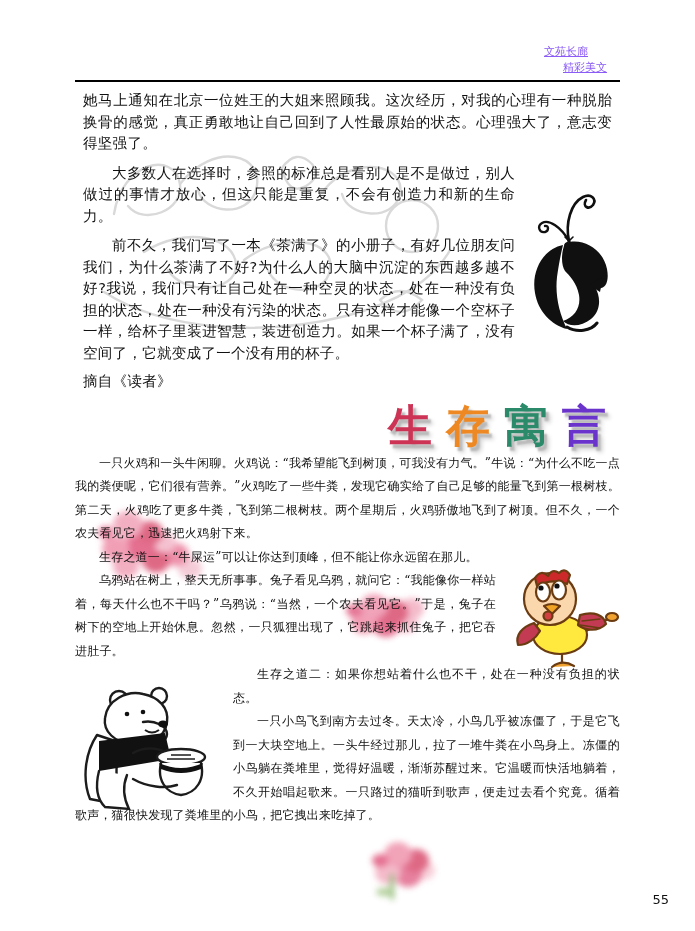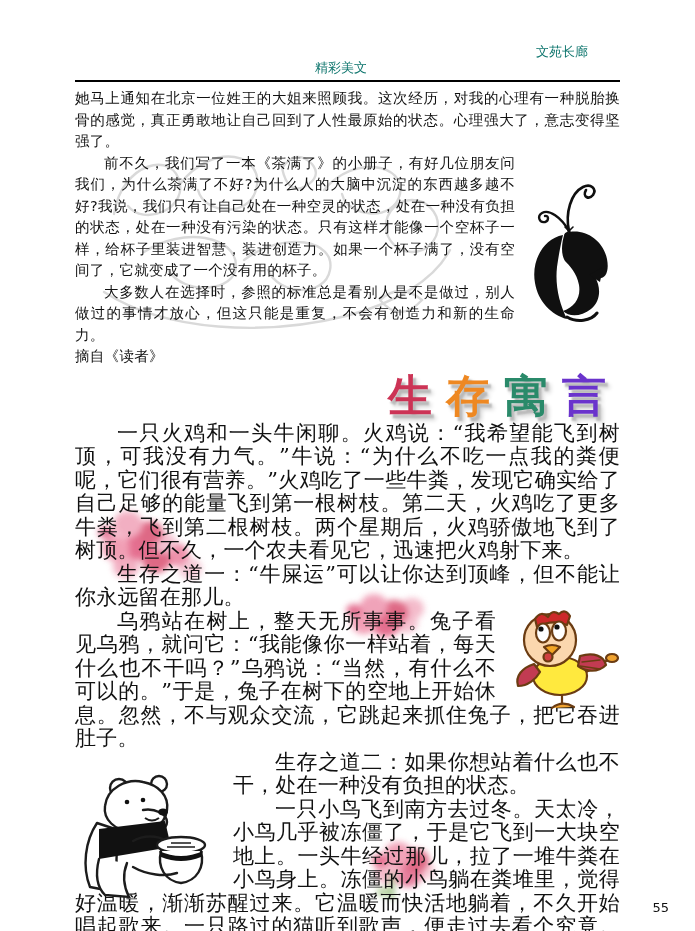--- a/index.html
+++ b/index.html
@@ -4,47 +4,47 @@
 <style>
   html,body{margin:0;padding:0;}
   body{
     width:695px;height:931px;background:#ffffff;position:relative;overflow:hidden;
     font-family:"DejaVu Sans","Liberation Sans",sans-serif;color:#111;
   }
   .bg-layer{position:absolute;inset:0;z-index:0;pointer-events:none;}
   .content{position:absolute;left:75px;top:44px;width:545px;z-index:1;}
 
   
-  .hdr{font-size:13px;line-height:16px;color:#0f766e;}
+  .hdr{font-size:11px;line-height:16px;color:#8b5cf6;text-decoration:underline;}
   .hdr .h1{text-align:right;padding-right:32px;}
-  .hdr .h2{text-align:center;padding-right:13px;}
+  .hdr .h2{text-align:right;padding-right:13px;}
   .rule{border:none;border-top:2px solid #000;margin:4px 0 6px 0;}
 
   
-  .a1 p{margin:0;font-size:14.5px;line-height:21.5px;text-align:justify;letter-spacing:.3px;}
+  .a1 p{margin:8px;font-size:14.5px;line-height:21.5px;text-align:justify;letter-spacing:.3px;}
   .indent{text-indent:2em;}
-  .attribution{text-align:right;padding-right:30px;font-size:14.5px;line-height:21px;margin:0;}
+  .attribution{text-align:right;padding-right:30px;font-size:14.5px;line-height:21px;margin:0;font-family:Liberation Mono, monospace;}
 
   
   .flourish-float{float:right;width:95px;height:146px;margin:24px 0 2px 10px;}
   .chick-float{float:right;width:118px;height:86px;margin:0 0 0 6px;position:relative;}
   .chick-float svg{position:absolute;left:0;top:-2px;}
   .bear-float{float:left;width:150px;height:110px;margin:22px 8px 0 0;position:relative;}
   .bear-float svg{position:absolute;left:0;top:0;}
 
   
   .sec-title{text-align:right;margin:4px 0 2px 0;font-family:"DejaVu Serif","Liberation Serif",serif;
     font-size:44px;font-weight:bold;letter-spacing:14px;line-height:1.1;}
   .title-char{text-shadow:3px 4px 2px #b9b9b9, 5px 6px 4px #d6d6d6;}
 
   
-  .a2 p{margin:0;font-size:21px;line-height:23.5px;text-align:justify;
+  .a2 p{margin:0;font-size:12px;line-height:23.5px;text-align:justify;
     font-family:"DejaVu Serif","Liberation Serif",serif;letter-spacing:.2px;}
 
-  .page-num{position:absolute;right:26px;bottom:16px;font-size:13px;z-index:2;}
+  .page-num{position:absolute;right:26px;bottom:24px;font-size:13px;z-index:2;}
 
   
   .flower{position:absolute;filter:blur(3px);opacity:.85;}
   .f-core{position:absolute;width:16px;height:13px;border-radius:50%;}
   .flower1 .f-core{left:18px;top:14px;background:#e26a8d;
     box-shadow:22px -8px 0 7px #f0a2b8,44px 0 0 5px #d94f70,10px 16px 0 6px #ef8fa9,
       34px 14px 0 7px #e0567c,58px 10px 0 4px #f3b8c9,50px 28px 0 6px #d94f70,
       20px 34px 0 5px #f0a2b8,70px 22px 0 5px #eb7f9d,84px 36px 0 4px #f3c3d1;}
   .flower2 .f-core{left:14px;top:8px;background:#e05a80;
     box-shadow:20px -4px 0 6px #ee93ad,40px 2px 0 6px #d94f70,58px -2px 0 4px #f2b0c2,
@@ -107,22 +107,22 @@
         </g>
         <g fill="none" stroke="#101010" stroke-linecap="round">
           <path d="M44,54 C40,36 46,16 58,10 C66,6 72,12 68,18 C64,23 57,20 61,13" stroke-width="2.6"></path>
           <path d="M44,54 C36,40 24,32 17,36 C12,39 14,46 20,45 C24,44 24,38 20,39" stroke-width="2.4"></path>
           <path d="M42,140 C52,146 66,144 72,136" stroke-width="3"></path>
           <path d="M40,50 l8,8 M48,50 l-8,8" stroke-width="1.6"></path>
         </g>
       </svg>
     </div>
 
+    <p class="indent">大多数人在选择时，参照的标准总是看别人是不是做过，别人做过的事情才放心，但这只能是重复，不会有创造力和新的生命力。</p>
     <p class="indent">前不久，我们写了一本《茶满了》的小册子，有好几位朋友问我们，为什么茶满了不好?为什么人的大脑中沉淀的东西越多越不好?我说，我们只有让自己处在一种空灵的状态，处在一种没有负担的状态，处在一种没有污染的状态。只有这样才能像一个空杯子一样，给杯子里装进智慧，装进创造力。如果一个杯子满了，没有空间了，它就变成了一个没有用的杯子。</p>
-    <p class="indent">大多数人在选择时，参照的标准总是看别人是不是做过，别人做过的事情才放心，但这只能是重复，不会有创造力和新的生命力。</p>
     <p class="attribution">摘自《读者》</p>
   </div>
 
   <div class="sec-title">
     <span class="title-char" style="color: rgb(204, 51, 85);">生</span><span class="title-char" style="color: rgb(238, 136, 34);">存</span><span class="title-char" style="color: rgb(42, 138, 106);">寓</span><span class="title-char" style="color: rgb(106, 51, 204);">言</span>
   </div>
 
   <div class="a2">
     <p class="indent">一只火鸡和一头牛闲聊。火鸡说：“我希望能飞到树顶，可我没有力气。”牛说：“为什么不吃一点我的粪便呢，它们很有营养。”火鸡吃了一些牛粪，发现它确实给了自己足够的能量飞到第一根树枝。第二天，火鸡吃了更多牛粪，飞到第二根树枝。两个星期后，火鸡骄傲地飞到了树顶。但不久，一个农夫看见它，迅速把火鸡射下来。</p>
     <p class="indent">生存之道一：“牛屎运”可以让你达到顶峰，但不能让你永远留在那儿。</p>
@@ -143,21 +143,21 @@
           <ellipse cx="41" cy="25" rx="7" ry="9.5" fill="#ffffff"></ellipse>
           <ellipse cx="57" cy="23" rx="7" ry="9.5" fill="#ffffff"></ellipse>
           <path d="M42,39 q8,-4 16,0 l-8,8 z" fill="#f2a524"></path>
           <circle cx="46" cy="49" r="4.5" fill="#d04040"></circle>
         </g>
         <circle cx="39" cy="21" r="2.6" fill="#111"></circle>
         <circle cx="55" cy="19" r="2.6" fill="#111"></circle>
       </svg>
     </div>
 
-    <p class="indent">乌鸦站在树上，整天无所事事。兔子看见乌鸦，就问它：“我能像你一样站着，每天什么也不干吗？”乌鸦说：“当然，有什么不可以的。”于是，兔子在树下的空地上开始休息。忽然，不与观众交流，它跳起来抓住兔子，把它吞进肚子。</p>
+    <p class="indent">乌鸦站在树上，整天无所事事。兔子看见乌鸦，就问它：“我能像你一样站着，每天什么也不干吗？”乌鸦说：“当然，一个农夫看见它。”于是，兔子在树下的空地上开始休息。忽然，一只狐狸出现了，它跳起来抓住兔子，把它吞进肚子。</p>
 
     <div class="bear-float">
       <svg width="150" height="132" viewBox="0 0 150 132">
         <g fill="#ffffff" stroke="#1c1c1c" stroke-width="2.4" stroke-linecap="round" stroke-linejoin="round">
           <circle cx="44" cy="15" r="9"></circle>
           <circle cx="84" cy="11" r="8"></circle>
           <path d="M30,33 C32,15 52,5 68,9 C84,12 94,23 92,37 C90,53 74,61 56,59 C40,57 28,47 30,33 Z"></path>
           <path d="M68,37 C80,35 92,41 92,49 C92,57 80,61 70,59" fill="none"></path>
           <path d="M22,50 C10,68 7,94 15,114 L46,120 C40,98 40,74 46,58 Z"></path>
         </g>

